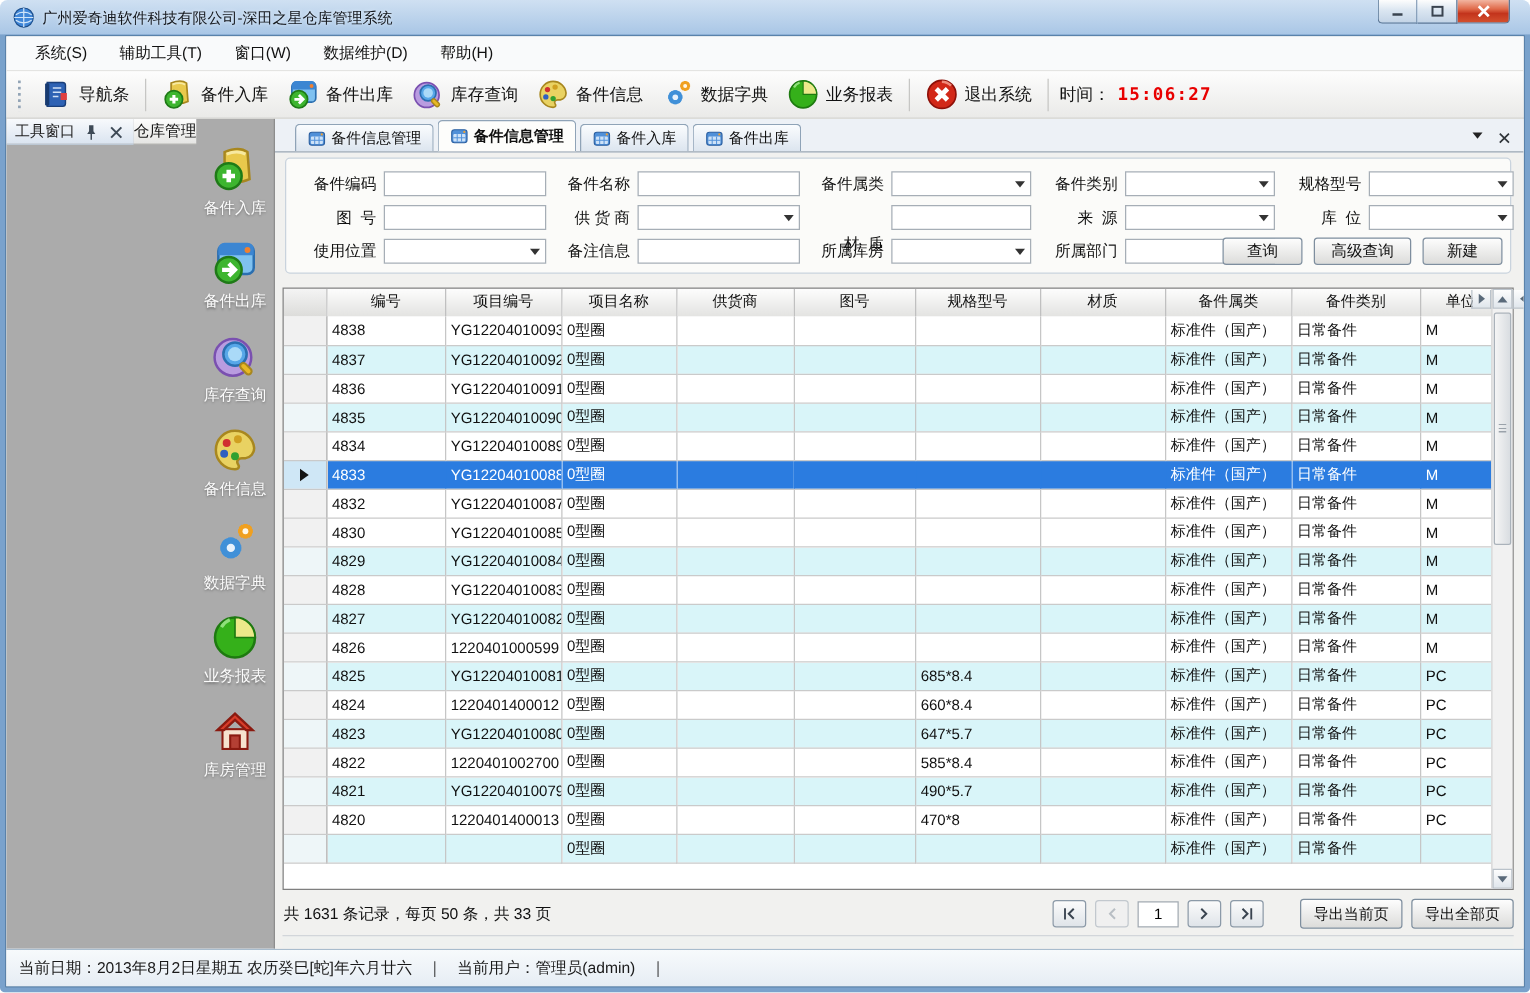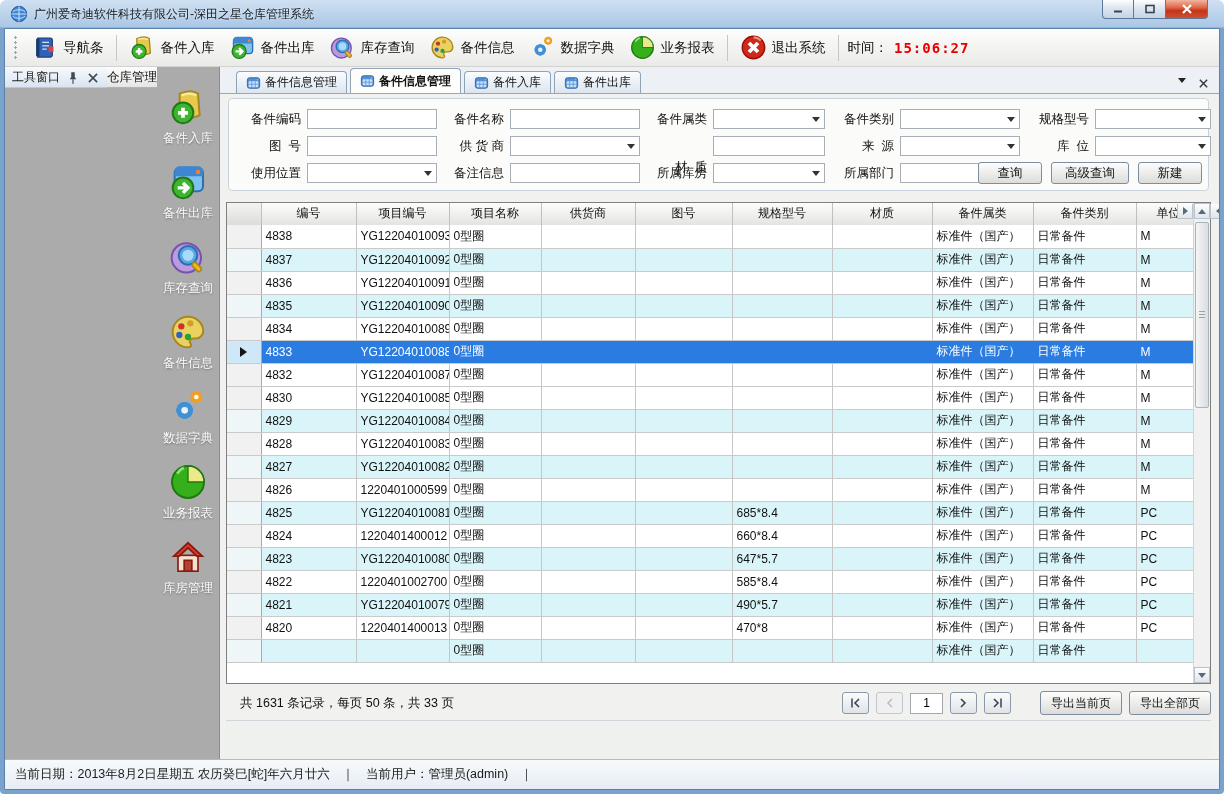--- a/index.html
+++ b/index.html
@@ -104,21 +104,21 @@
 .tri-right { width:0; height:0; border:4px solid transparent; border-left:5px solid #5a6a7a; margin-right:-4px; }
 .vthumb { position:absolute; left:1px; width:14px; top:19px; height:186px; background:linear-gradient(90deg,#f5f5f5,#d9dde1); border:1px solid #aab2ba; border-radius:2px; cursor:grab; }
 .vthumb::after { content:''; position:absolute; left:3px; right:3px; top:50%; margin-top:-4px; height:7px; background:repeating-linear-gradient(#9aa2aa 0 1px,transparent 1px 3px); }
 .hscroll { height:16px; flex:none; background:#f1f1f1; border-top:1px solid #cccccc; position:relative; cursor:pointer; }
 .sb-left { left:0; top:0; height:15px; border-top:none; } .sb-right { right:17px; top:0; height:15px; border-top:none; }
 .hthumb { position:absolute; top:1px; height:13px; left:18px; width:442px; background:linear-gradient(#f5f5f5,#d9dde1); border:1px solid #aab2ba; border-radius:2px; cursor:grab; }
 .hthumb::after { content:''; position:absolute; top:3px; bottom:3px; left:50%; margin-left:-4px; width:7px; background:repeating-linear-gradient(90deg,#9aa2aa 0 1px,transparent 1px 3px); }
 
 
 .pagination { position:absolute; top:621px; left:6px; right:8px; height:30px; display:flex; align-items:center; }
-.page-summary { margin-left:14px; font-size:12.5px; color:#111; }
+.page-summary { margin-left:1px; font-size:12.5px; color:#111; }
 .page-ctrl { margin-left:auto; display:flex; align-items:center; gap:7px; }
 .pg-btn { width:27px; height:22px; border:1px solid #8c9aa8; border-radius:3px; background:linear-gradient(#fbfbfb,#dfe4e9); display:flex; align-items:center; justify-content:center; cursor:pointer; }
 .pg-btn.disabled { background:#f0f0f0; border-color:#c2c8ce; cursor:default; }
 .page-input { width:33px; height:21px; border:1px solid #a0a8b0; text-align:center; font-size:12px; font-family:inherit; }
 .export-btn { height:24px; padding:0 10px; border:1px solid #7e8e9e; border-radius:3px; background:linear-gradient(#fdfdfd,#dcdcda); font-size:12px; color:#111; cursor:pointer; font-family:inherit;text-align:center; }
 .export-btn:first-of-type { margin-left:22px; }
 .footer-strip { position:absolute; top:653px; left:6px; right:8px; bottom:1px; border-top:1px solid #d2d6da; background:#eff1ef; }
 
 
 .statusbar { height:30px; flex:none; background:linear-gradient(#f7fafc,#e6edf4); border-top:1px solid #a8bccd; display:flex; align-items:center; padding-left:10px; font-size:12.5px; color:#1a1a1a; gap:12px; }
@@ -150,20 +150,27 @@
       <div class="win-btn close">
           <svg width="12" height="10">
             <path d="M2 1l8 8M10 1l-8 8" stroke="#fff" stroke-width="2.2"></path>
           </svg>
         </div>
     </div>
   </div>
 
   <div class="app-body">
 
+    <div class="menubar" id="menubar">
+        <div class="menu-item">系统(S)</div>
+        <div class="menu-item">辅助工具(T)</div>
+        <div class="menu-item">窗口(W)</div>
+        <div class="menu-item">数据维护(D)</div>
+        <div class="menu-item">帮助(H)</div>
+      </div>
 
     <div class="toolbar">
       <div class="grip"></div>
       <div id="toolbar-items"><div class="tool-btn">
             <span class="tool-icon"><svg viewBox="0 0 24 24">
                 <path d="M6 3.5h11a2 2 0 012 2v13a2 2 0 01-2 2H6z" fill="#2e62b4" stroke="#1a3f7a"></path>
                 <rect x="4.5" y="4" width="3" height="16" rx="1" fill="#173a70"></rect>
                 <rect x="15.5" y="11" width="4.5" height="5" fill="#e04040"></rect>
                 <path d="M10 7.5h6M10 10.5h6M10 13.5h4" stroke="#cfe0f5" stroke-width="1.1" fill="none"></path>
               </svg></span>

